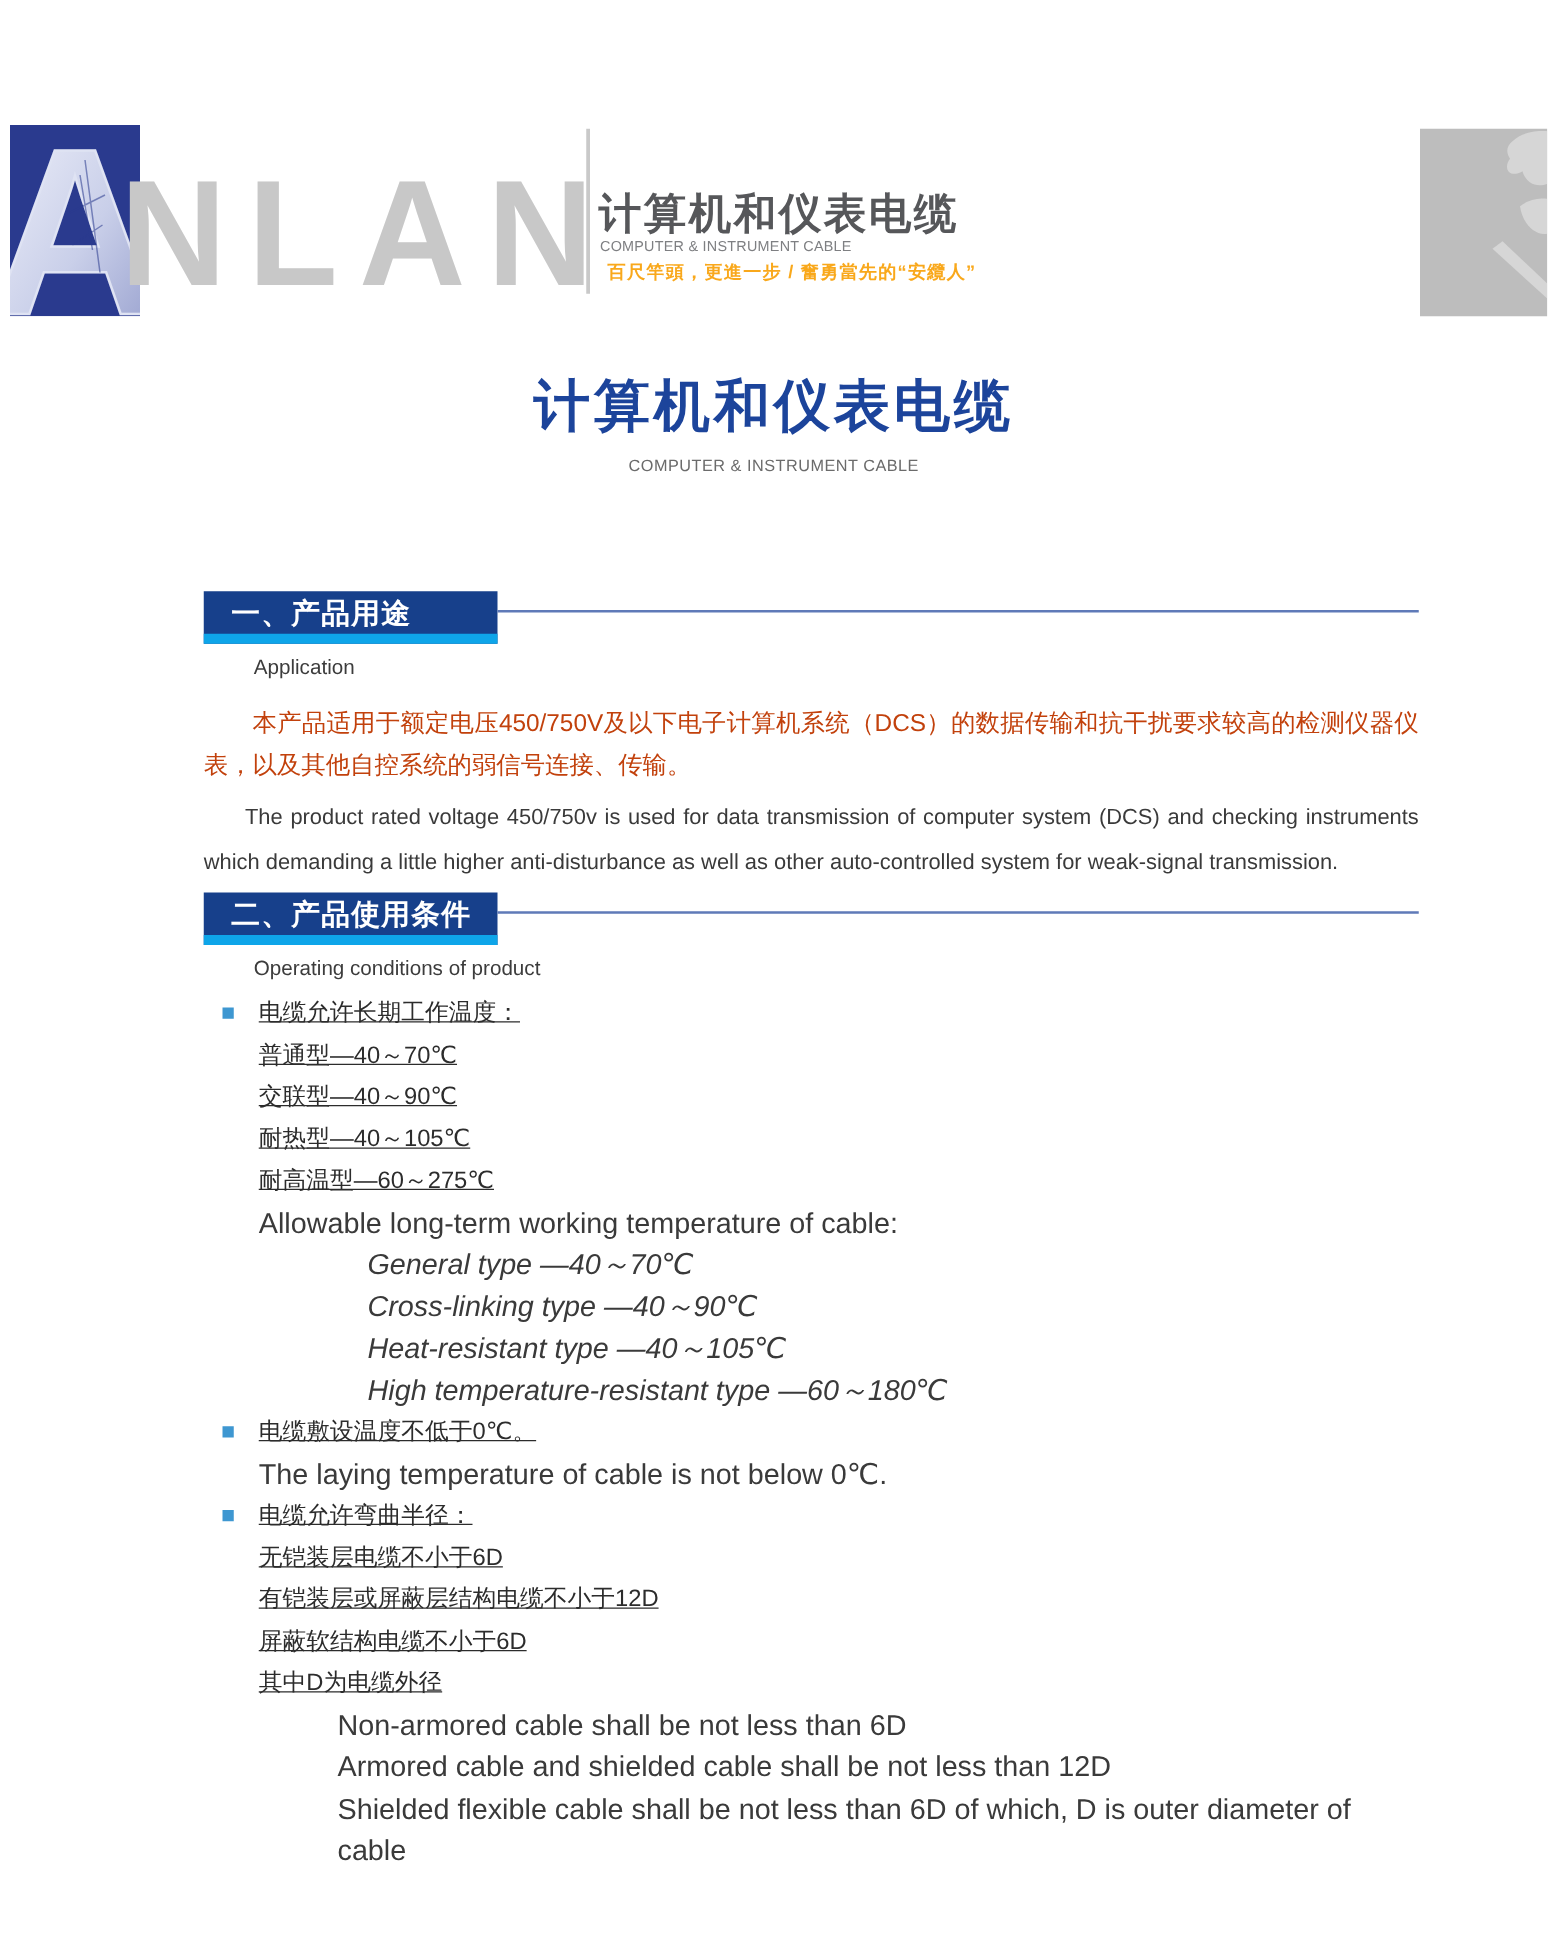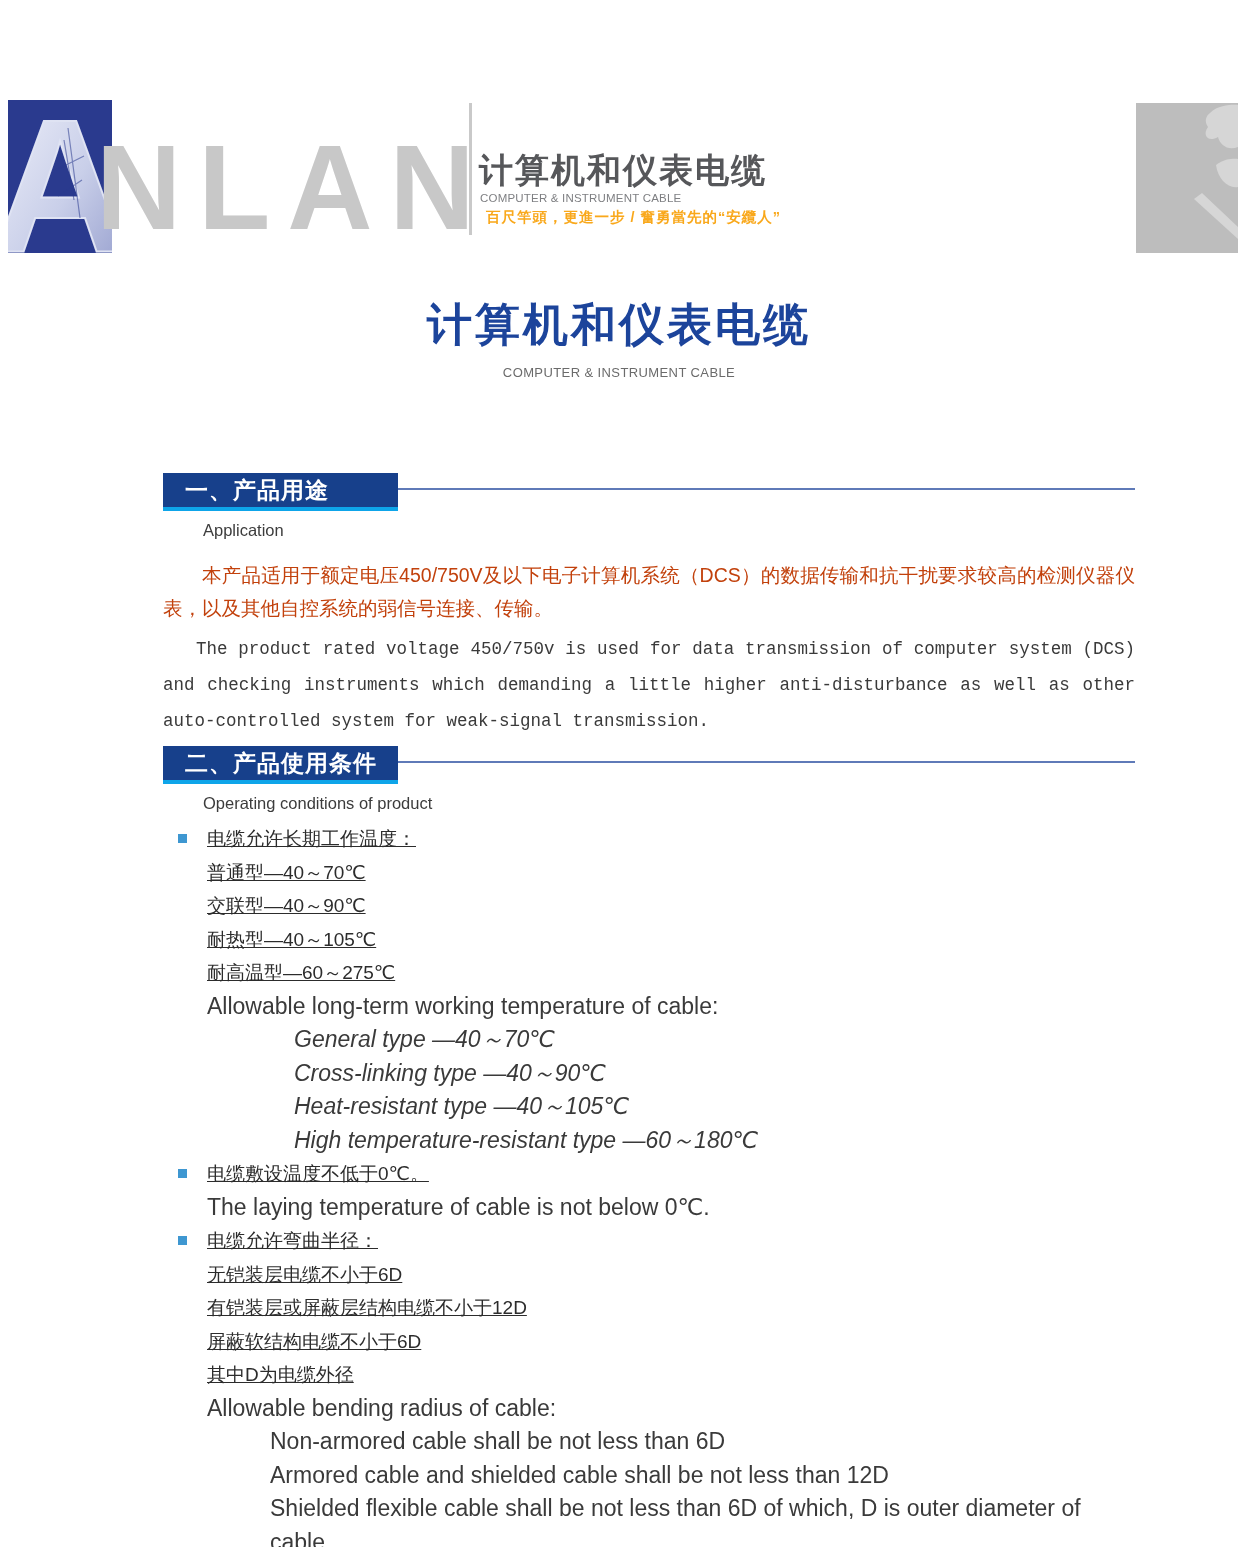--- a/index.html
+++ b/index.html
@@ -20,30 +20,30 @@
 
   
   .doc-title{position:absolute;top:295px;left:0;width:100%;text-align:center;}
   .doc-title-cn{font-size:45px;font-weight:bold;color:#1c449b;letter-spacing:3px;}
   .doc-title-en{margin-top:10px;font-size:13px;color:#6b6b6b;letter-spacing:.4px;}
 
   
   .main{position:absolute;left:163px;top:0;width:972px;}
   .sec-row{display:flex;margin-top:473px;}
   .sec-row.s2{margin-top:7px;}
-  .sec-box{width:213px;height:34px;background:#17408b;border-bottom:4px solid #0ea5e9;
+  .sec-box{width:213px;height:34px;background:#17408b;border-bottom:8px solid #0ea5e9;
            color:#ffffff;font-size:23px;font-weight:bold;display:flex;align-items:center;
            padding-left:22px;letter-spacing:1px;flex:none;}
   .sec-line{flex:1;height:2px;background:#5f7ab8;margin-top:15px;}
   .sec-sub{margin-top:8px;margin-left:40px;font-size:16.5px;color:#3c3c3c;line-height:22px;}
   p{margin:0;}
   .para-cn{margin-top:18px;font-size:19.5px;line-height:33px;color:#c2410c;
            text-indent:2em;text-align:justify;}
   .para-en{margin-top:6px;font-size:17.5px;line-height:36px;color:#3a3a3a;
-           text-indent:33px;text-align:justify;font-family:Liberation Mono, monospace;}
+           text-indent:33px;text-align:justify;}
 
   
   .list{margin-top:8px;}
   .li{position:relative;padding-left:44px;line-height:33.5px;min-height:33.5px;}
   .li.cn{font-size:19px;color:#2c2c2c;text-decoration:underline;}
   .li.en{font-size:23px;color:#3a3a3a;}
   .li.ind-a{padding-left:131px;font-style:italic;}
   .li.ind-b{padding-left:107px;}
   .sq{position:absolute;left:15px;top:12px;width:9px;height:9px;background:#3e97d1;}
 </style>
@@ -111,20 +111,19 @@
       <div class="li en ind-a"><span>Cross-linking type —40～90℃</span></div>
       <div class="li en ind-a"><span>Heat-resistant type —40～105℃</span></div>
       <div class="li en ind-a"><span>High temperature-resistant type —60～180℃</span></div>
       <div class="li cn"><span class="sq"></span><span>电缆敷设温度不低于0℃。</span></div>
       <div class="li en"><span>The laying temperature of cable is not below 0℃.</span></div>
       <div class="li cn"><span class="sq"></span><span>电缆允许弯曲半径：</span></div>
       <div class="li cn"><span>无铠装层电缆不小于6D</span></div>
       <div class="li cn"><span>有铠装层或屏蔽层结构电缆不小于12D</span></div>
       <div class="li cn"><span>屏蔽软结构电缆不小于6D</span></div>
       <div class="li cn"><span>其中D为电缆外径</span></div>
-      <div class="li en"><span>Allowable bending radius of cable:</span></div>
       <div class="li en ind-b"><span>Non-armored cable shall be not less than 6D</span></div>
       <div class="li en ind-b"><span>Armored cable and shielded cable shall be not less than 12D</span></div>
       <div class="li en ind-b"><span>Shielded flexible cable shall be not less than 6D of which, D is outer diameter of cable</span></div>
     </div>
 
   </div>
 </div>
 
 </body></html>

